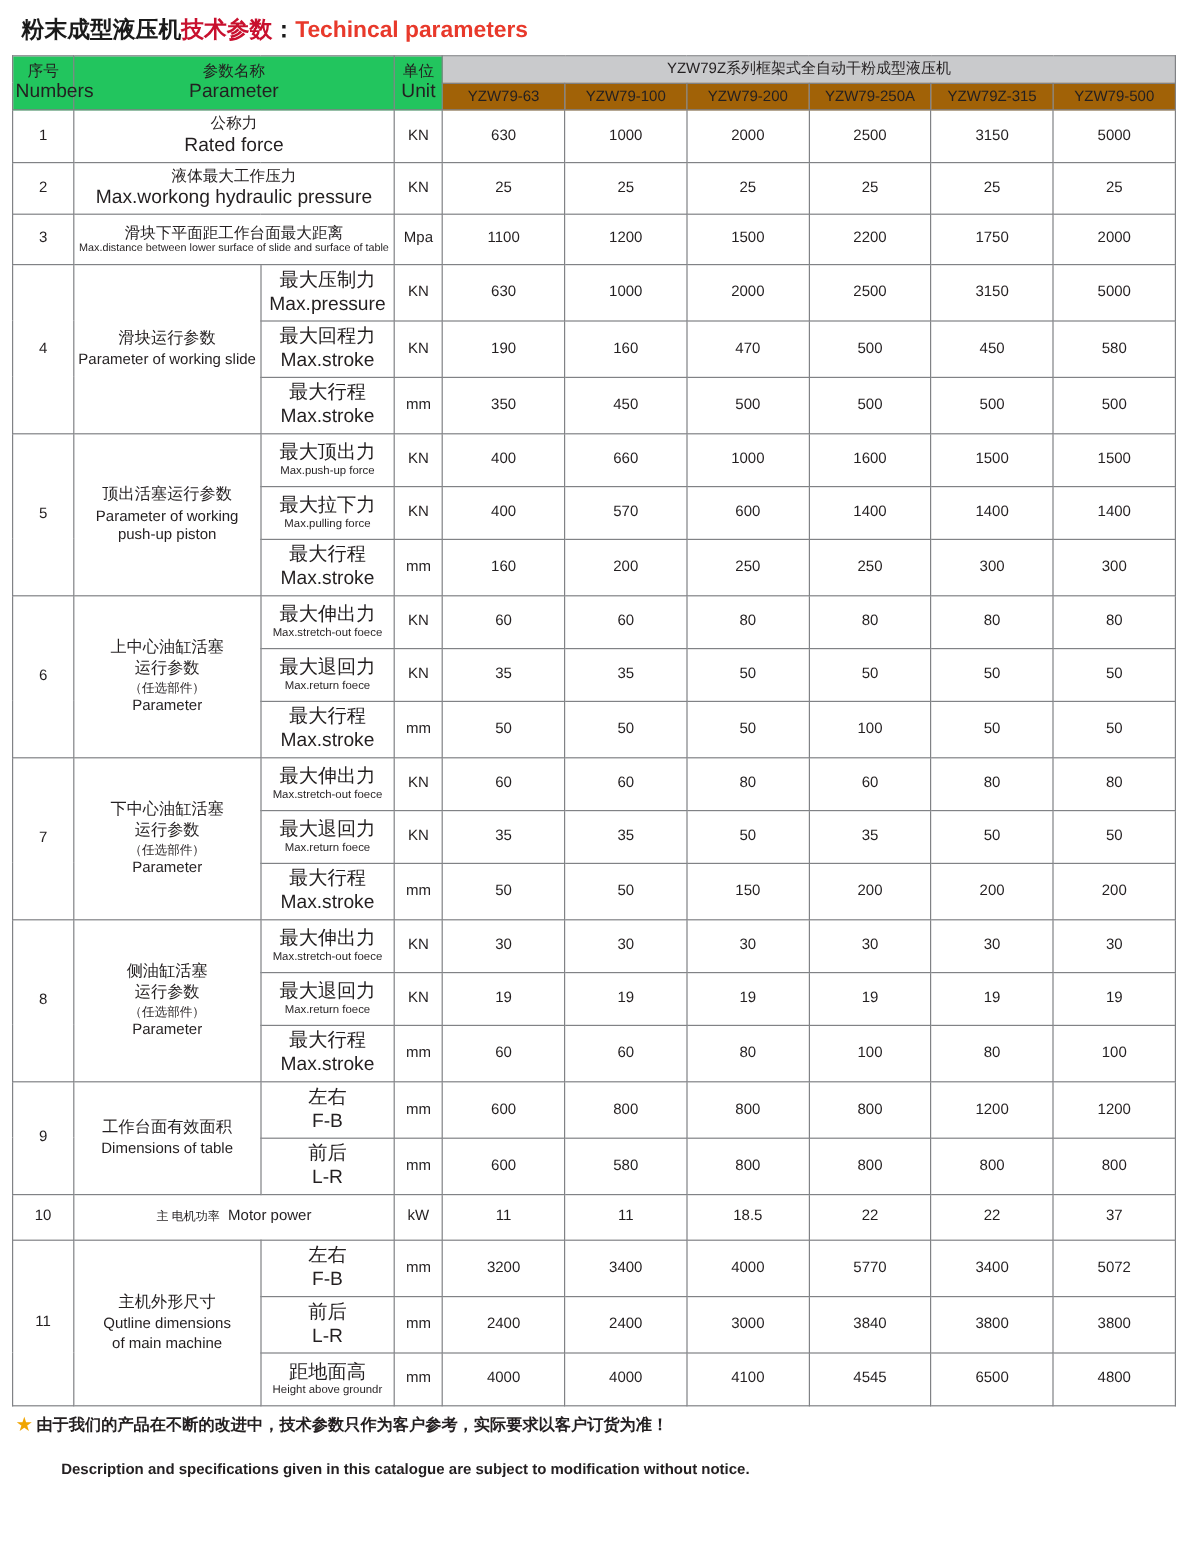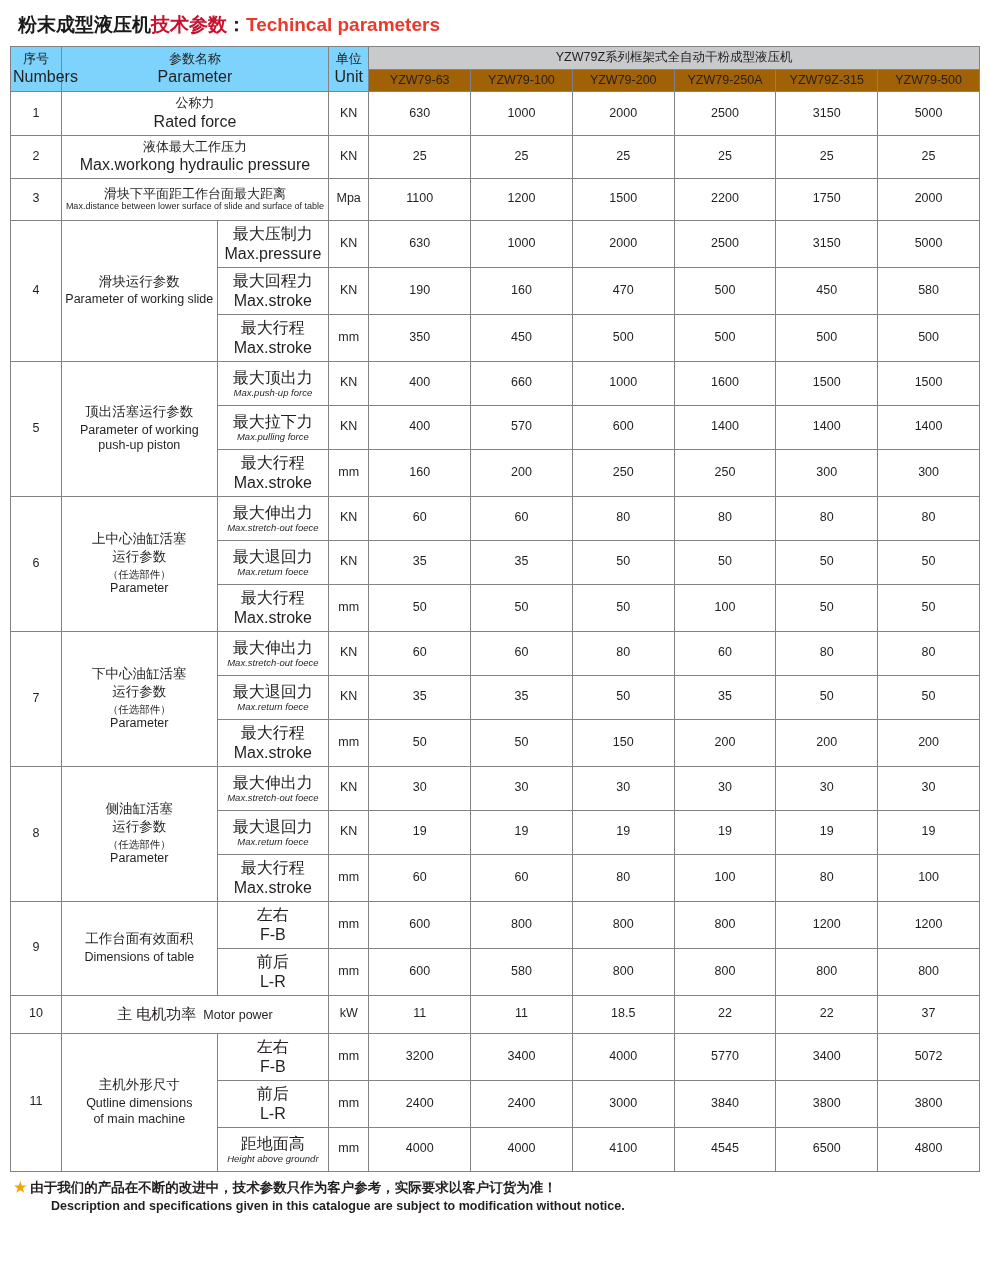--- a/index.html
+++ b/index.html
@@ -39,37 +39,37 @@
     border: 1px solid #808285;
     text-align: center;
     vertical-align: middle;
     font-size: 12.5px;
     line-height: 1.25;
     padding: 3px 2px;
     color: #231f20;
     font-weight: normal;
   }
   .hdr {
-    background: #7dd3fc;
+    background: #22c55e;
     font-weight: bold;
     font-size: 13px;
   }
   .hdr-model {
     background: #a16207;
     font-weight: bold;
     font-size: 12.5px;
   }
   .hdr-title {
     background: #c9cacc;
     font-weight: bold;
     font-size: 14px;
   }
   .cn { display: block; font-size: 13px; }
   .en { display: block; font-size: 16px; }
-  .small-en { display: block; font-size: 9.5px; line-height: 1.15; font-style: italic; }
+  .small-en { display: block; font-size: 9.5px; line-height: 1.15; }
   .tiny-en { display: block; font-size: 9px; line-height: 1.1; }
   .num { font-size: 13px; }
   .grp-cn { display:block; font-size: 13.5px; margin-bottom:2px;}
   .grp-en { display:block; font-size: 12.5px; }
   .grp-note { display:block; font-size: 10.5px; }
   .unit { font-size: 12.5px; }
   .sub-cn { display:block; font-size: 16px; }
 
   
   col.c-num    { width: 48px; }
@@ -86,21 +86,21 @@
     font-size: 13.5px;
     color: #231f20;
     font-weight: bold;
     white-space: nowrap;
   }
   .star { color: #f0a500; font-size: 14px; }
   .footer-line2 {
     font-size: 12.5px;
     color: #231f20;
     font-weight: bold;
-    margin-top: 2px;
+    margin-top: 20px;
     white-space: nowrap;
     padding-left: 37px;
   }
 </style>
 </head>
 <body>
 
 <div class="page">
 
   <div class="title-bar">
@@ -440,21 +440,21 @@
           <td class="unit">mm</td>
           <td class="num">600</td>
           <td class="num">580</td>
           <td class="num">800</td>
           <td class="num">800</td>
           <td class="num">800</td>
           <td class="num">800</td>
         </tr>
         <tr style="height: 38px;">
           <td class="num">10</td>
-          <td colspan="2"><span style="font-size:15px">主 电机功率</span>&nbsp;&nbsp;<span style="font-size:12.5px">Motor power</span></td>
+          <td colspan="2"><span style="font-size:10px">主 电机功率</span>&nbsp;&nbsp;<span style="font-size:12.5px">Motor power</span></td>
           <td class="unit">kW</td>
           <td class="num">11</td>
           <td class="num">11</td>
           <td class="num">18.5</td>
           <td class="num">22</td>
           <td class="num">22</td>
           <td class="num">37</td>
         </tr>
         <tr style="height: 44px;">
           <td class="num" rowspan="3">11</td>

